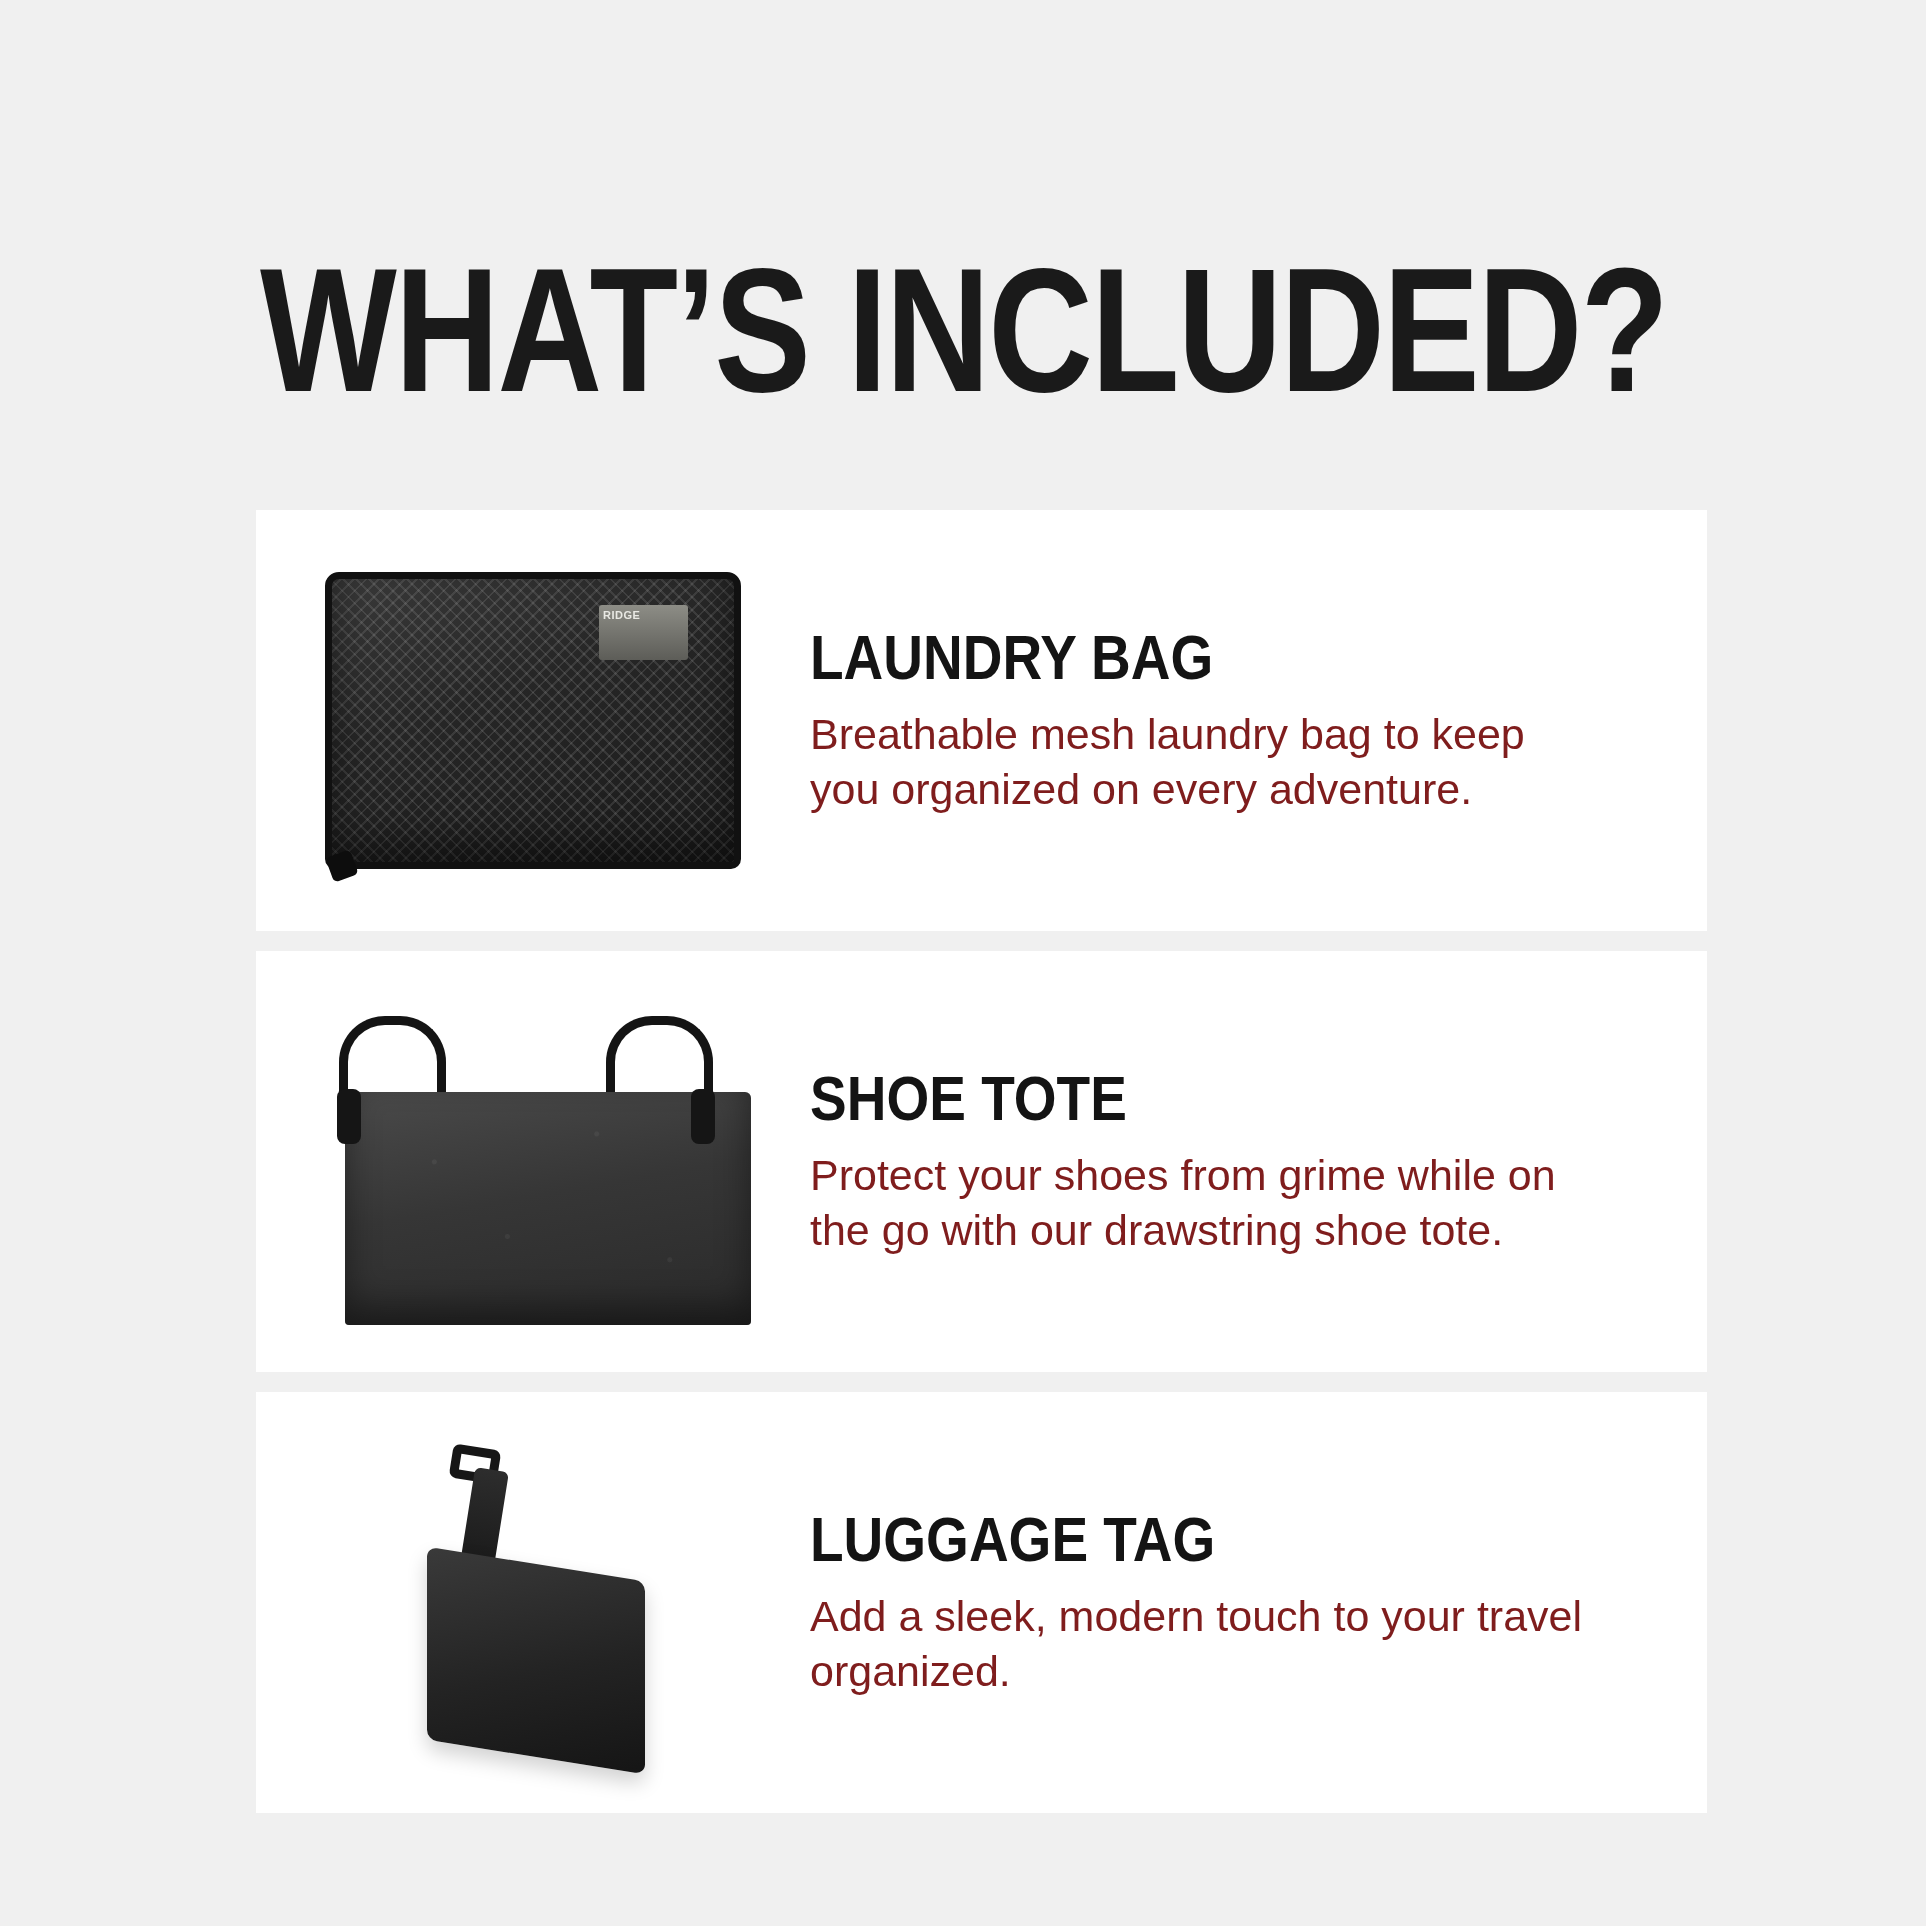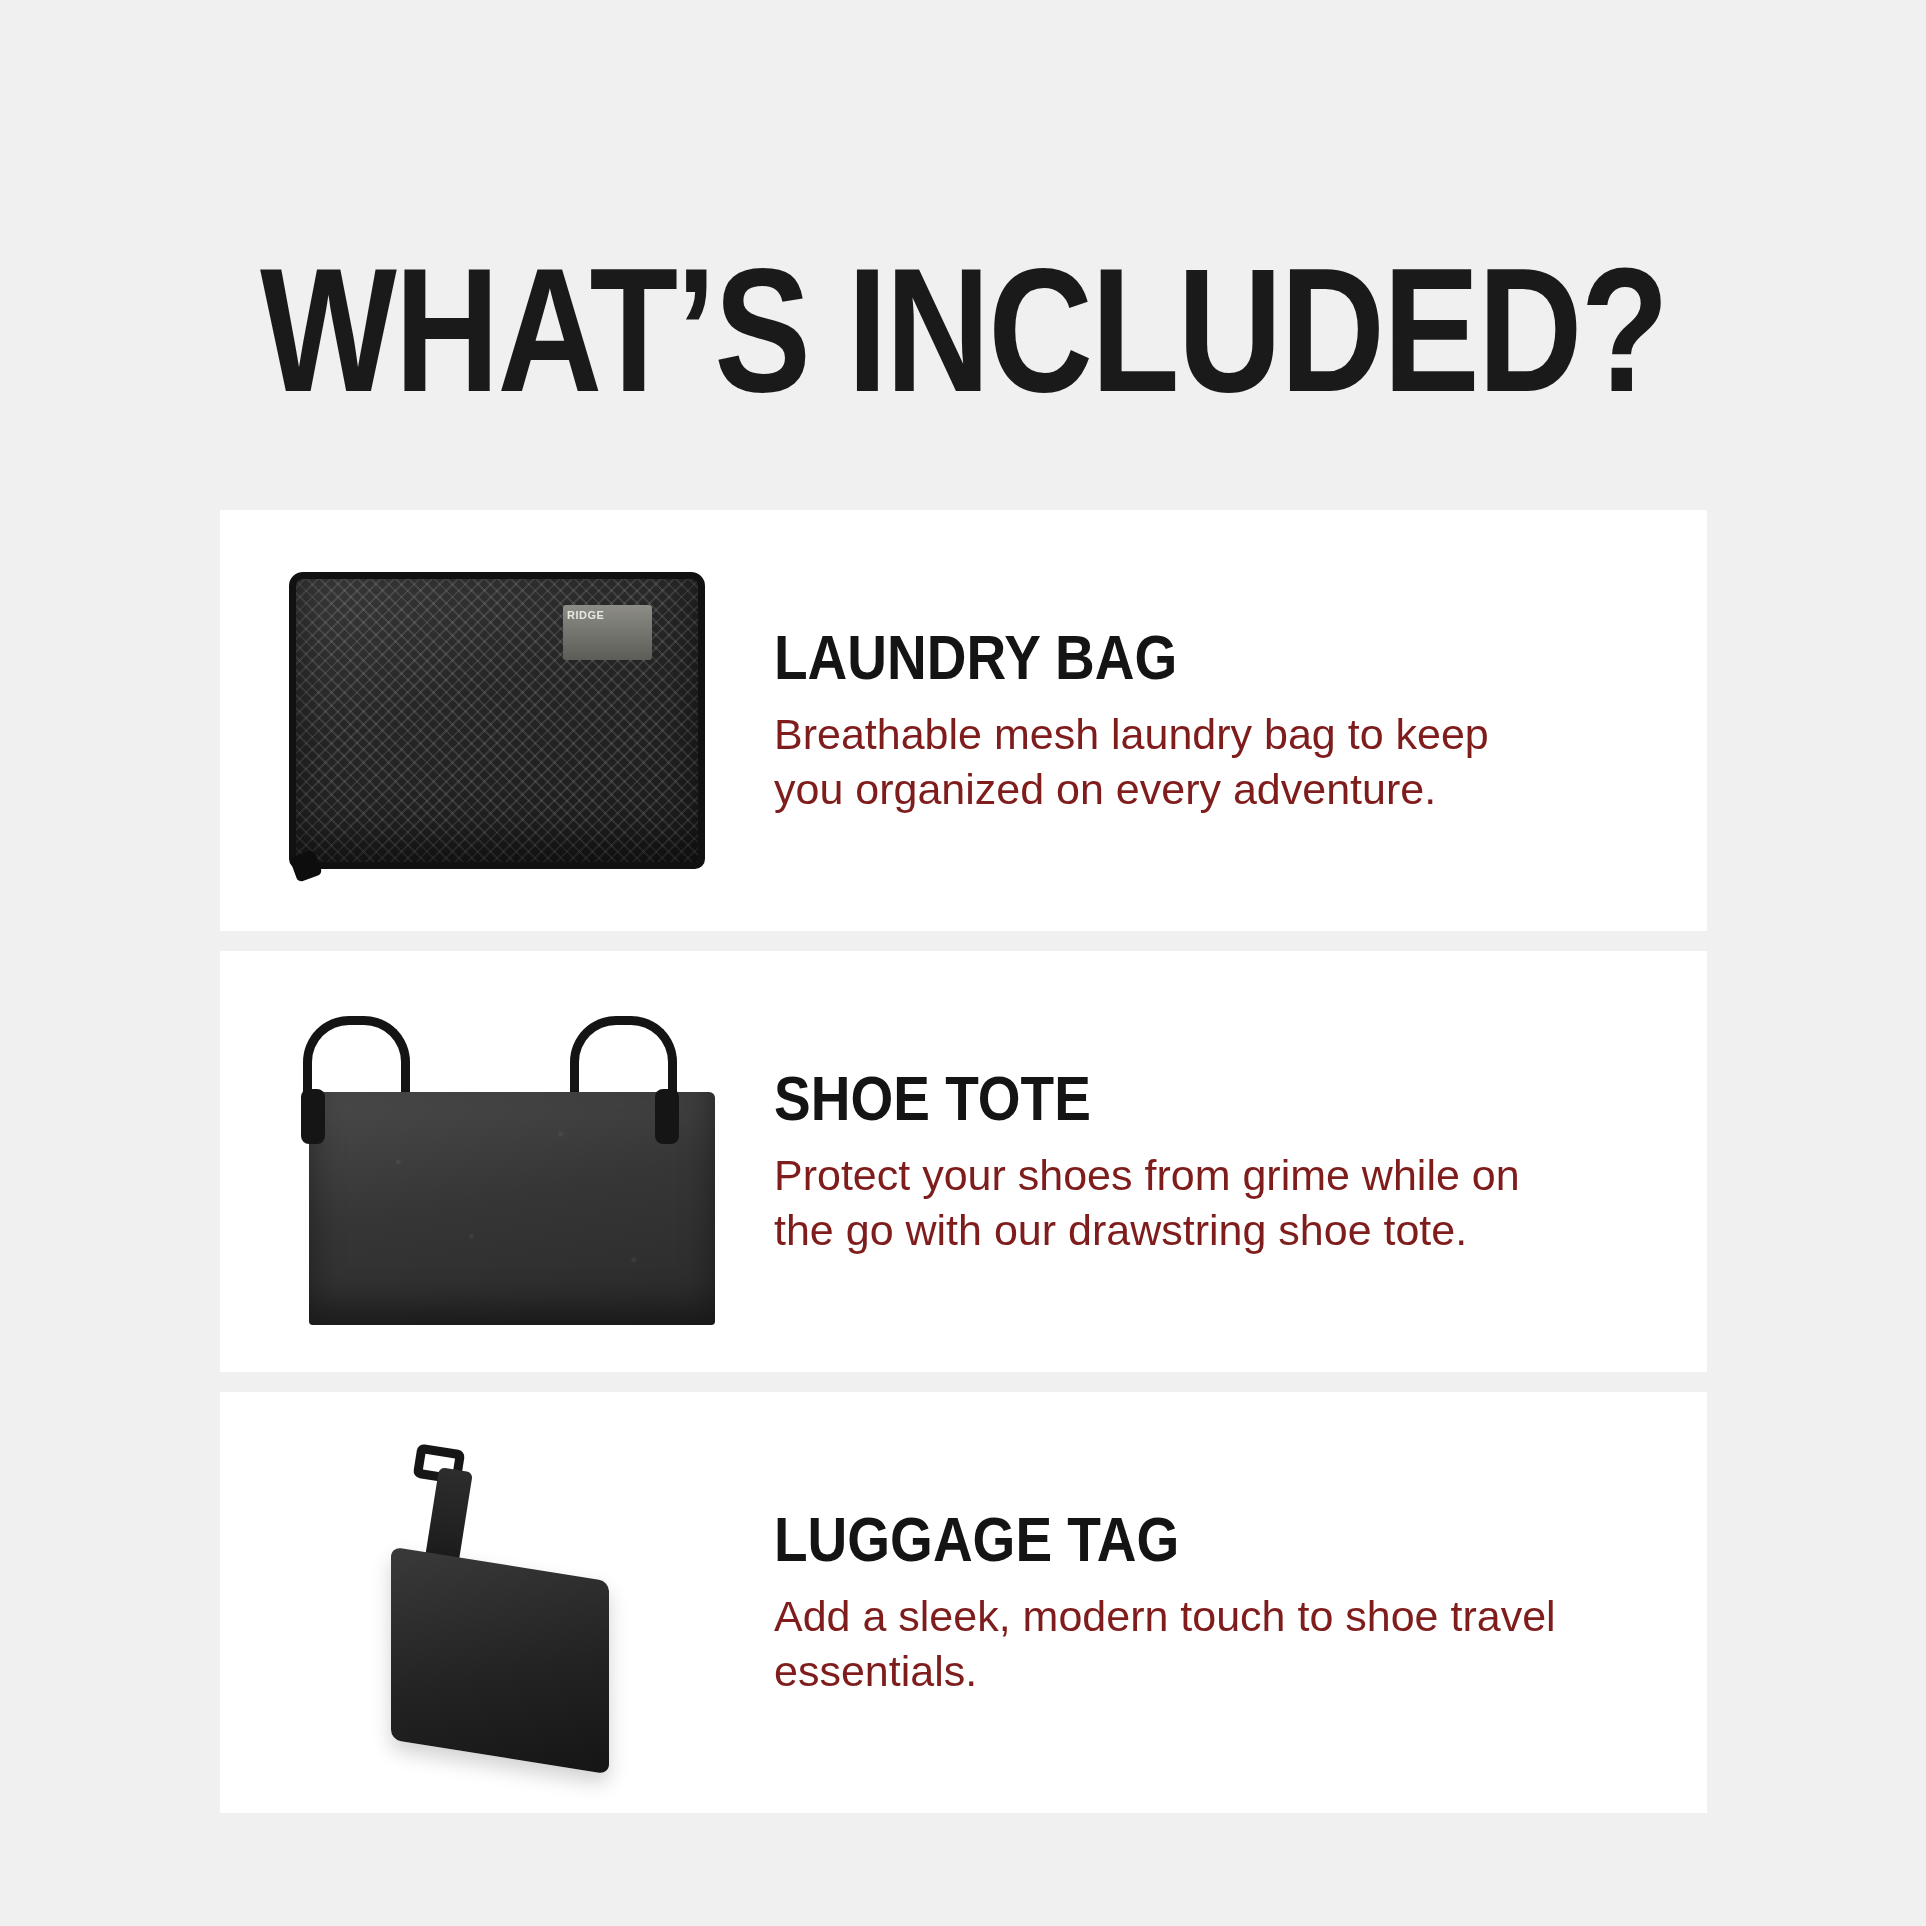--- a/index.html
+++ b/index.html
@@ -38,20 +38,21 @@
     gap: 20px;
     padding: 0 220px;
     box-sizing: border-box;
   }
   .card {
     background: #ffffff;
     display: flex;
     align-items: center;
     height: 421px;
     box-sizing: border-box;
+    margin-left: 36px;
   }
   .card-media {
     width: 554px;
     min-width: 554px;
     height: 100%;
     position: relative;
     display: flex;
     align-items: center;
     justify-content: center;
   }
@@ -248,19 +249,19 @@
     <div class="card">
       <div class="card-media">
         <div class="tag">
           <div class="tag-buckle"></div>
           <div class="tag-strap"></div>
           <div class="tag-card"></div>
         </div>
       </div>
       <div class="card-text">
         <h2 class="card-title">LUGGAGE TAG</h2>
-        <p class="card-desc">Add a sleek, modern touch to shoe travel essentials.</p>
+        <p class="card-desc">Add a sleek, modern touch to your travel organized.</p>
       </div>
     </div>
 
   </div>
 </div>
 
 
 </body></html>

